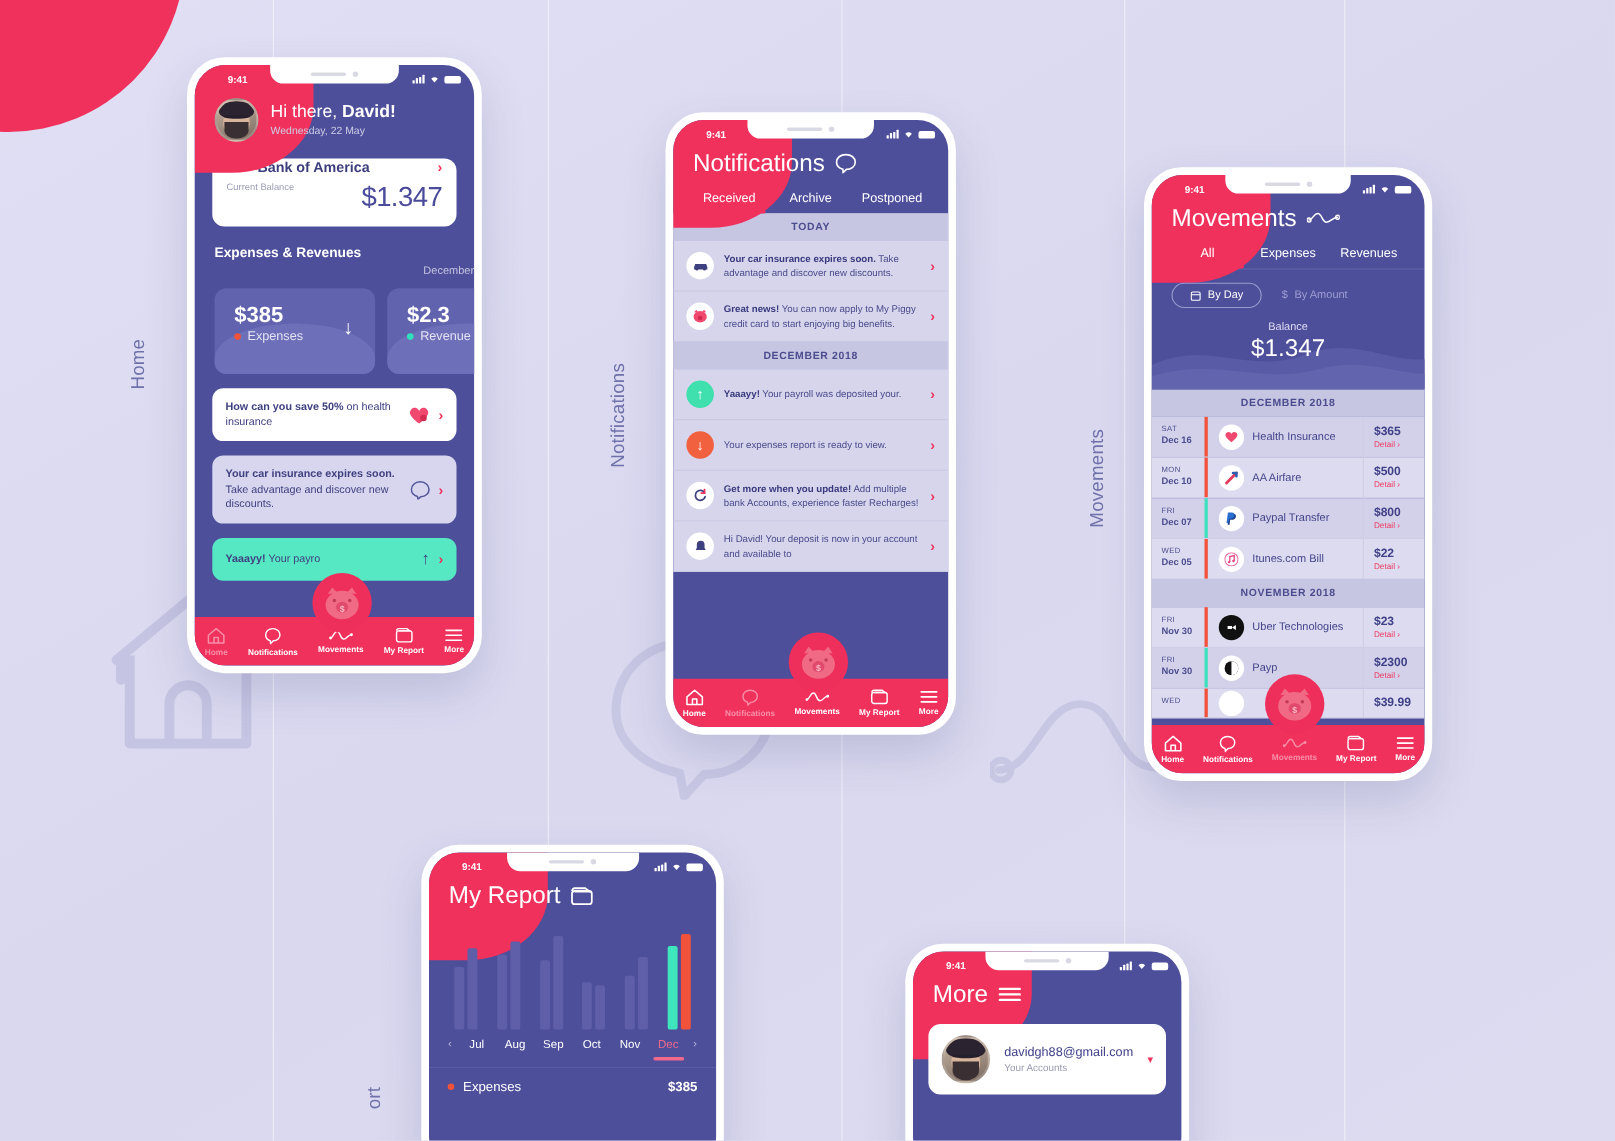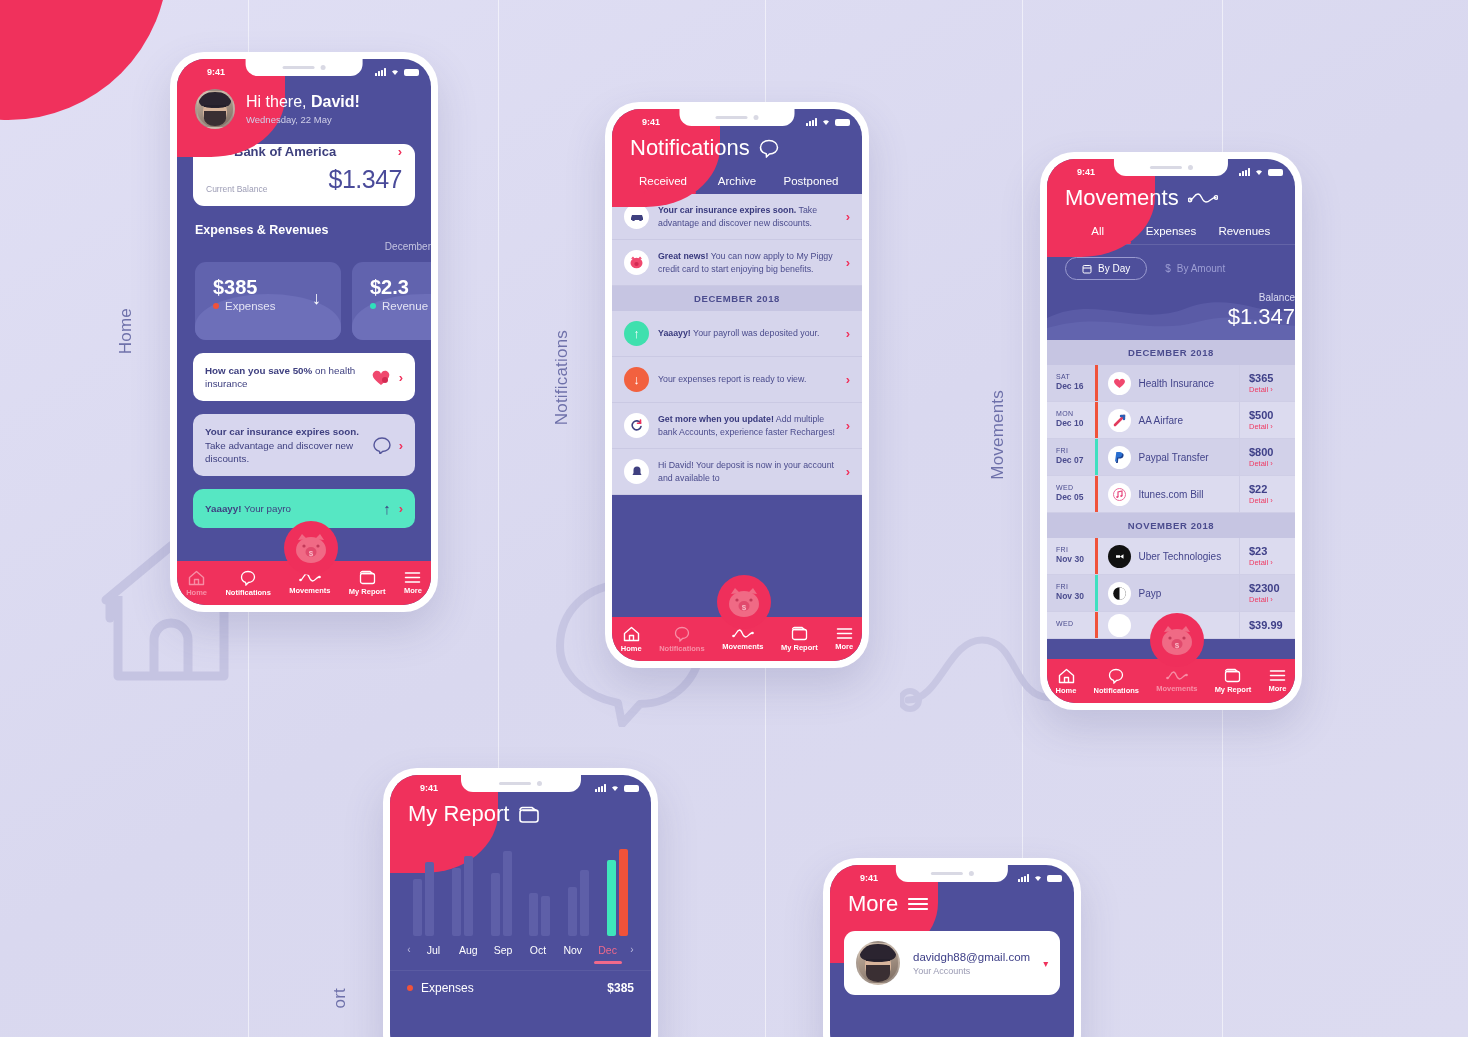--- a/index.html
+++ b/index.html
@@ -72,21 +72,21 @@
   .greet-t { color:#fff; font-size:16px; font-weight:400; }
   .greet-t b { font-weight:700; }
   .greet-s { color:#cfcfe8; font-size:9.5px; margin-top:3px; }
 
   .bankcard { margin:15px 16px 0 16px; background:#fff; border-radius:11px; padding:0 13px 12px; }
   .bank-top { display:flex; align-items:center; justify-content:space-between;}
   .bank-name { display:flex; align-items:center; gap:8px; color:#3d3f7d; font-size:13px; font-weight:600;}
   .boa { width:20px; height:13px; position:relative; }
   .boa i { position:absolute; height:2.4px; border-radius:1px; transform:skewX(-22deg); }
   .chev { color:#f0315c; font-size:13px; font-weight:bold; }
-  .bank-bot { display:flex; align-items:flex-end; justify-content:space-between; margin-top:6px;}
+  .bank-bot { display:flex; align-items:flex-start; justify-content:space-between; margin-top:6px;}
   .bank-lbl { color:#9c9cb5; font-size:8.5px; }
   .bank-amt { color:#4a4b9a; font-size:25px; font-weight:400; letter-spacing:-.5px; }
 
   .sec-t { color:#fff; font-size:12.5px; font-weight:700; margin:17px 0 0 18px; }
   .sec-s { color:#c4c4e0; font-size:10px; margin:4px 0 0 18px;text-align:right; }
 
   .er-row { display:flex; gap:11px; margin:10px 0 0 18px; }
   .er-card { width:146px; height:78px; border-radius:11px; background:#6163ae; position:relative; overflow:hidden; flex:none;}
   .er-card .wave { position:absolute; left:0; right:0; bottom:0; height:46px; background:#6d6fb9; border-radius:50% 50% 0 0 / 70% 70% 0 0; }
   .er-amt { position:relative; color:#fff; font-size:20px; font-weight:700; margin:14px 0 0 18px; }
@@ -119,21 +119,21 @@
            align-items:center; justify-content:center; background:#fff; }
   .ntxt { flex:1; font-size:8.8px; line-height:1.4; color:#4a4b8c; }
   .ntxt b { font-weight:700; color:#393a7e; }
 
   
   #p3 { left:1040px; top:152px; width:262px; height:558px; }
   .seg { position:relative; z-index:8; display:flex; align-items:center; gap:18px; margin:12px 0 0 18px;}
   .segbtn { border:1.3px solid #9a9bd0; border-radius:14px; padding:5px 16px; color:#fff;
             font-size:10px; display:flex; align-items:center; gap:6px; }
   .segalt { color:#9d9ed4; font-size:10px; display:flex; align-items:center; gap:6px;}
-  .balbox { position:relative; z-index:8; text-align:right; margin-top:12px; padding-bottom:10px;}
+  .balbox { position:relative; z-index:8; text-align:center; margin-top:12px; padding-bottom:24px;}
   .bal-l { color:#dcdcf2; font-size:10px; }
   .bal-v { color:#fff; font-size:22px; font-weight:400; margin-top:1px; }
   .mwave { position:absolute; left:0; right:0; bottom:0; height:52px; z-index:1; }
   .mrow { display:flex; align-items:stretch; background:#dcdbef; border-bottom:1px solid #cfcee6; }
   .mrow:nth-child(even){ background:#d2d1e9; }
   .mdate { width:48px; flex:none; padding:8px 0 8px 9px; color:#4b4c8e; }
   .md-d { font-size:7px; letter-spacing:.3px; }
   .md-n { font-size:8.5px; font-weight:700; margin-top:1px;}
   .mbar { width:2.5px; flex:none; }
   .micon { width:23px; height:23px; border-radius:50%; background:#fff; flex:none;
@@ -387,20 +387,21 @@
           </svg>
       </div>
 
       <div class="tabs">
         <div class="t act first">Received</div>
         <div class="t">Archive</div>
         <div class="t">Postponed</div>
       </div>
 
       <div class="nlist">
+        <div class="grp">TODAY</div>
 
         <div class="nrow">
           <span class="nicon">
             <svg width="14" height="9" viewBox="0 0 14 9">
                 <path d="M1 6 L2 3 h10 l1 3 v2 H1Z" fill="#3f4080"></path>
                 <circle cx="3.5" cy="8" r="1.3" fill="#3f4080"></circle>
                 <circle cx="10.5" cy="8" r="1.3" fill="#3f4080"></circle>
               </svg>
             </span>
           <div class="ntxt"><b>Your car insurance expires soon.</b><span> Take advantage and discover new discounts.</span></div>

